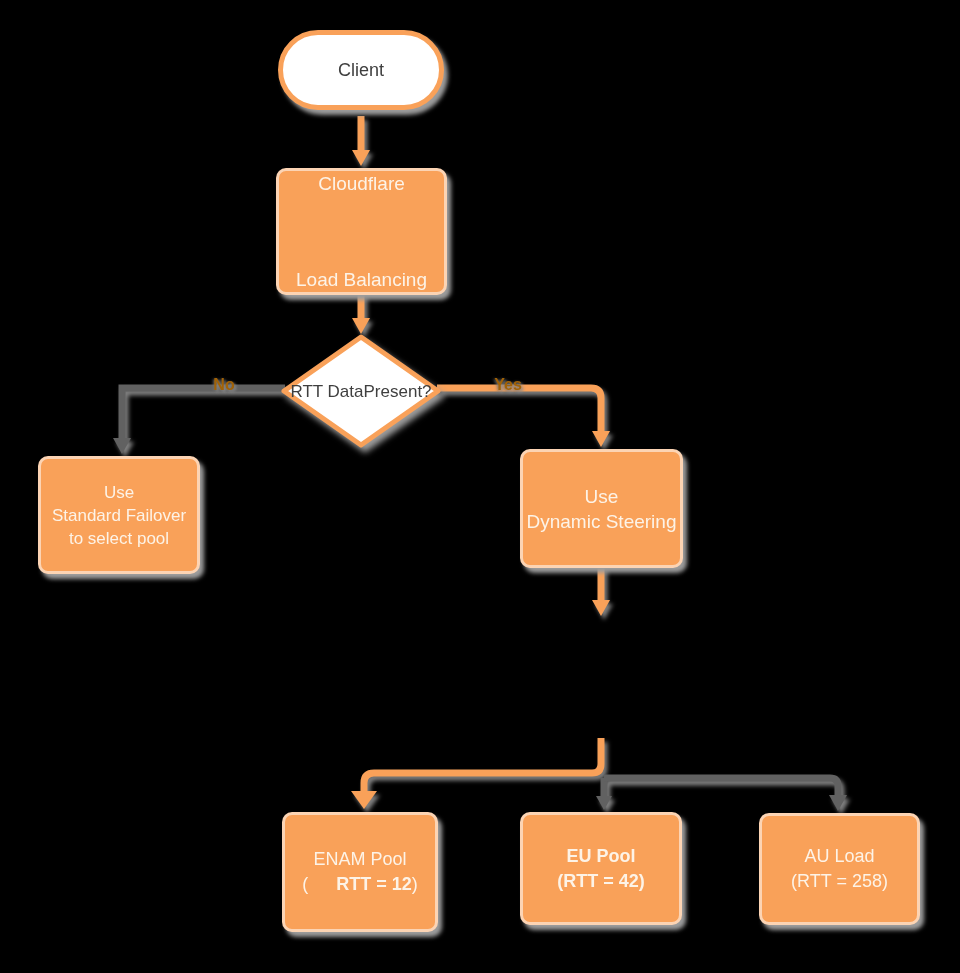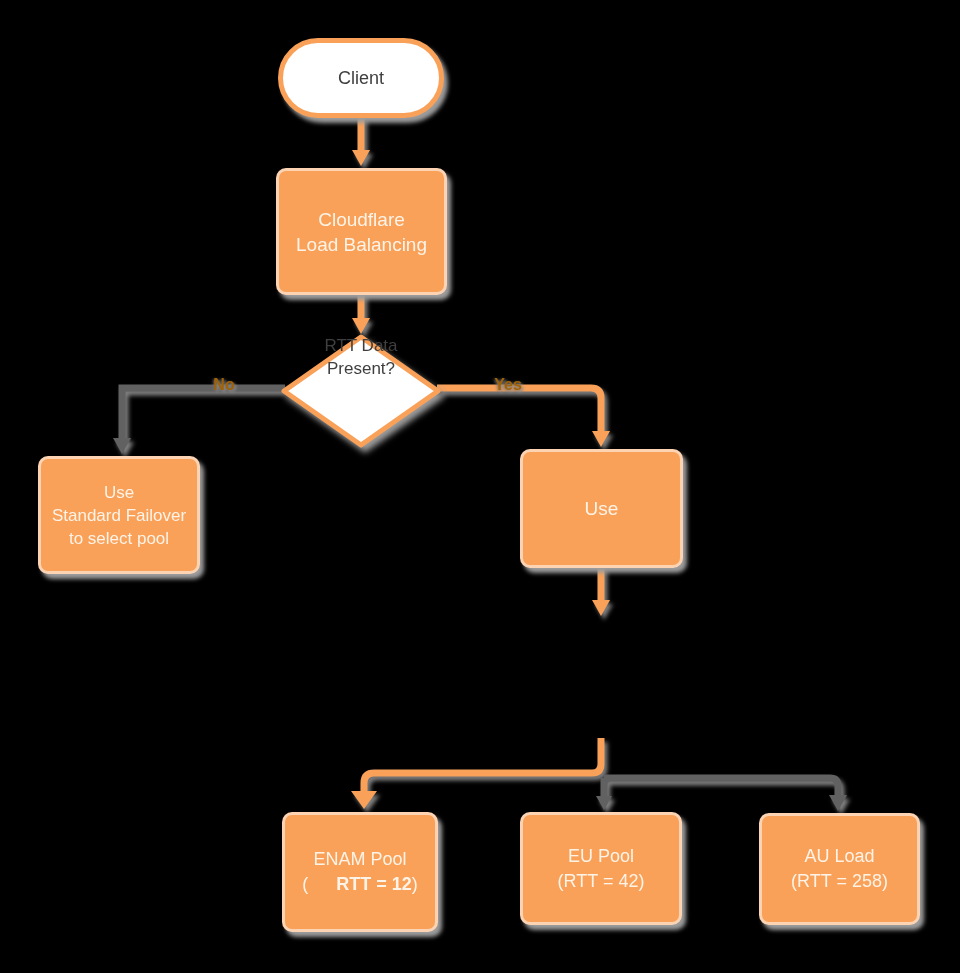--- a/index.html
+++ b/index.html
@@ -33,21 +33,21 @@
     background:var(--orange);border:3px solid rgba(255,255,255,0.55);
     border-radius:10px;box-shadow:4px 5px 4px var(--shadow);
     color:var(--node-text-light);font-size:19px;line-height:25px;
   }
   .obox.small{font-size:17px;line-height:23px;}
   .obox.pool{font-size:18px;line-height:25px;}
   .diamond{position:absolute;z-index:2;}
   .diamond svg{display:block;filter:drop-shadow(4px 5px 3px var(--shadow));}
   .diamond .dlabel{
     position:absolute;left:0;top:0;right:0;bottom:0;display:flex;
-    flex-direction:column;align-items:center;justify-content:flex-start;
+    flex-direction:row;align-items:center;justify-content:center;
     text-align:center;color:var(--node-text-dark);font-size:17px;line-height:23px;
   }
   .edge-label{
     position:absolute;z-index:3;transform:translate(-50%,-50%);
     color:#a16207;font-size:16px;font-weight:bold;
     text-shadow:2px 2px 3px #8a8a8a, -1px 1px 3px #6f6f6f;
   }
   .bold{font-weight:bold;margin-left:28px;}
 </style>
 </head>
@@ -85,25 +85,25 @@
     <g>
       <path d="M601 566 L601 600" fill="none" stroke="var(--orange)" stroke-width="7"></path>
       <polygon points="592,600 610,600 601,616" fill="var(--orange)"></polygon>
     </g>
     <g>
       <path d="M601 738 L601 764 Q601 773 592 773 L374 773 Q364 773 364 783 L364 791" fill="none" stroke="var(--orange)" stroke-width="7"></path>
       <polygon points="351,791 377,791 364,809" fill="var(--orange)"></polygon>
     </g>
   </svg>
 
-  <div class="node stadium" style="left:278px;top:38px;width:166px;height:80px;">
+  <div class="node stadium" style="left:278px;top:30px;width:166px;height:80px;">
     <div>Client</div>
   </div>
 
-  <div class="node obox" style="left:276px;top:168px;width:171px;height:127px;">
+  <div class="node obox" style="left:276px;top:168px;width:171px;height:127px;justify-content:space-between;">
     <div>Cloudflare</div>
     <div>Load Balancing</div>
   </div>
 
   <div class="diamond" style="left:281px;top:334px;width:160px;height:114px;">
     <svg width="160" height="114" viewBox="0 0 160 114">
       <polygon points="80,3 157,57 80,111 3,57" fill="#ffffff" stroke="var(--orange)" stroke-width="5" stroke-linejoin="round"></polygon>
     </svg>
     <div class="dlabel">
       <div>RTT Data</div>
@@ -115,29 +115,30 @@
   <div class="edge-label" style="left:508px;top:385px;">Yes</div>
 
   <div class="node obox small" style="left:38px;top:456px;width:162px;height:118px;">
     <div>Use</div>
     <div>Standard Failover</div>
     <div>to select pool</div>
   </div>
 
   <div class="node obox" style="left:520px;top:449px;width:163px;height:119px;">
     <div>Use</div>
+    <div>Dynamic Steering</div>
   </div>
 
 
   <div class="node obox pool" style="left:282px;top:812px;width:156px;height:120px;">
     <div>ENAM Pool</div>
     <div><span>(</span><span class="bold">RTT = 12</span><span>)</span></div>
   </div>
 
-  <div class="node obox pool" style="left:520px;top:812px;width:162px;height:113px;">
+  <div class="node obox pool" style="left:520px;top:812px;width:162px;height:113px;font-weight:bold;">
     <div>EU Pool</div>
     <div>(RTT = 42)</div>
   </div>
 
   <div class="node obox pool" style="left:759px;top:813px;width:161px;height:112px;">
     <div>AU Load</div>
     <div>(RTT = 258)</div>
   </div>
 
 </div>

